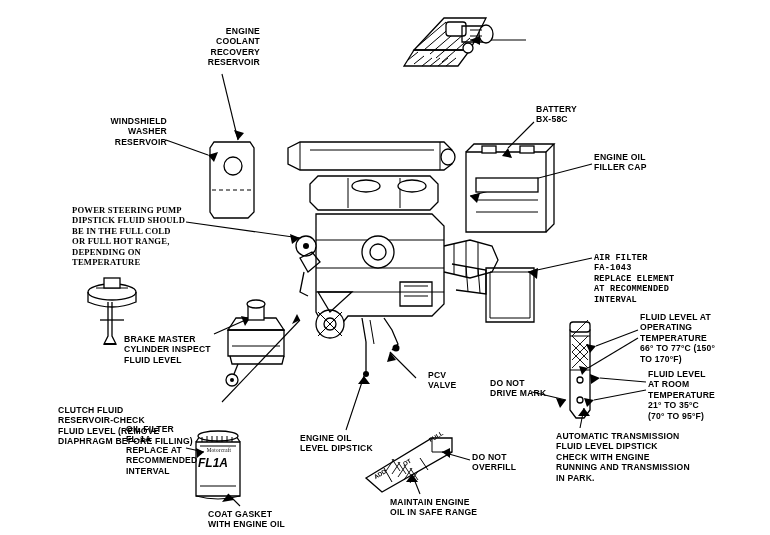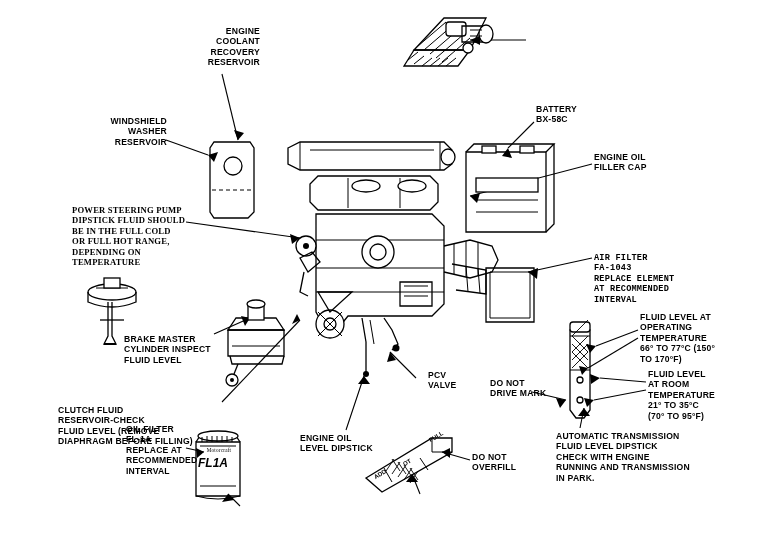--- a/index.html
+++ b/index.html
@@ -340,21 +340,25 @@
 
   <div class="lbl left" style="left:126px; top:416px; width:94px;margin-top:8px;">OIL FILTER
 FL-1A
 REPLACE AT
 RECOMMENDED
 INTERVAL</div>
 
   <div class="lbl left" style="left:472px; top:452px; width:70px;">DO NOT
 OVERFILL</div>
 
-
+  <div class="lbl left" style="left:390px; top:497px; width:128px;">MAINTAIN ENGINE
+OIL IN SAFE RANGE</div>
+
+  <div class="lbl left" style="left:208px; top:509px; width:110px;">COAT GASKET
+WITH ENGINE OIL</div>
 
   <div style="position:absolute; left:198px; top:447px; width:42px; font-size:5.2px; font-family:'Liberation Serif', serif; text-align:center; letter-spacing:0.2px;">Motorcraft</div>
 
   <div style="position:absolute; left:198px; top:456px; width:26px; font-size:12px; font-weight:bold; font-style:italic; text-align:center;">FL1A</div>
 
   <div style="position:absolute; left:428px; top:438px; font-size:6px; font-weight:bold; transform:rotate(-31deg); transform-origin:left top;">FULL</div>
 
   <div style="position:absolute; left:373px; top:475px; font-size:6px; font-weight:bold; transform:rotate(-31deg); transform-origin:left top;">ADD</div>
 
   <div style="position:absolute; left:402px; top:462px; font-size:6px; font-weight:bold; transform:rotate(-31deg); transform-origin:left top;">OT</div>

